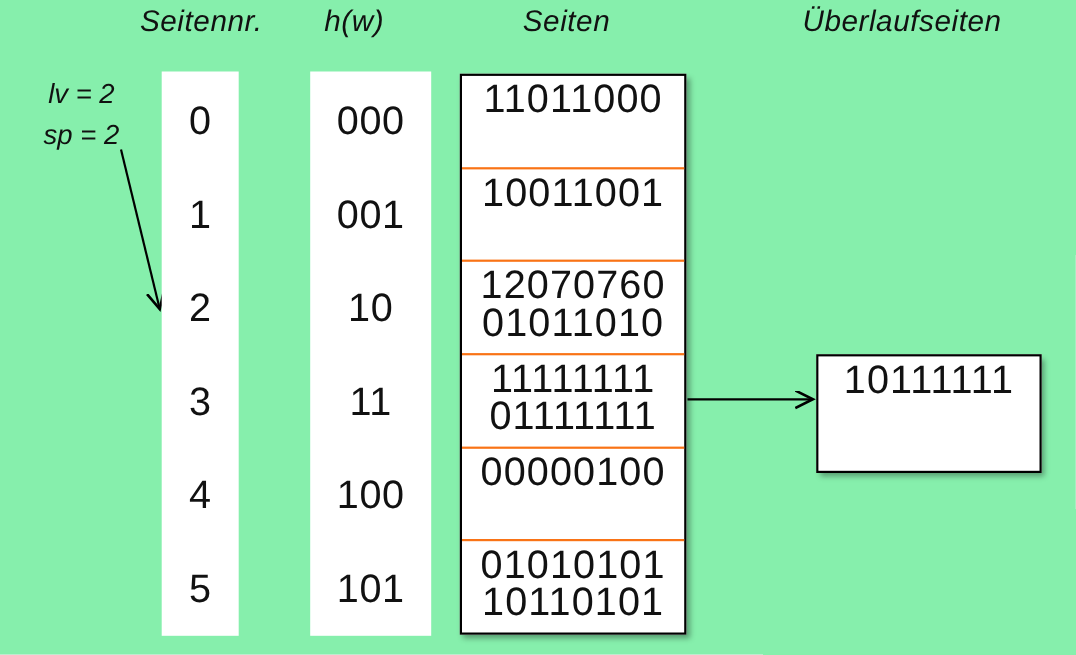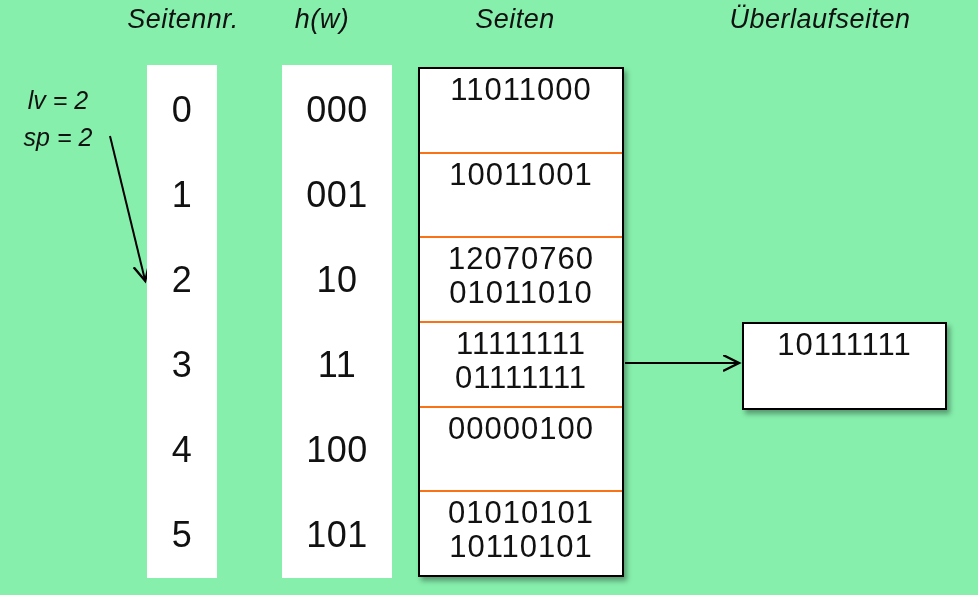--- a/index.html
+++ b/index.html
@@ -23,27 +23,26 @@
     letter-spacing:0.5px;
   }
   .hdr-seitennr{left:183px;}
   .hdr-hw{left:322px;}
   .hdr-seiten{left:515px;}
   .hdr-ueberlauf{left:820px;}
 
   
   .annotation{
     position:absolute;
-    left:12px;top:68px;width:92px;
+    left:28px;top:68px;width:92px;
     text-align:center;
     font-size:25px;
     font-style:italic;
     line-height:37px;
     white-space:nowrap;
-    margin-top:14px;
   }
 
   
   .strip{
     position:absolute;
     top:65px;height:513px;
     background:#ffffff;
   }
   .strip-pageno{left:147px;width:70px;}
   .strip-hash{left:282px;width:110px;}
@@ -78,30 +77,30 @@
     flex:1;
     display:flex;flex-direction:column;
     align-items:center;
     padding-top:4px;
     box-sizing:border-box;
   }
   .page-row + .page-row{border-top:2px solid #f97316;}
   .bin-line{
     display:block;
     height:34px;line-height:34px;
-    font-size:31px;
+    font-size:36px;
     letter-spacing:1px;
     white-space:pre;
   }
 
   
   .overflow-box{
     position:absolute;
     left:742px;top:322px;
-    width:205px;height:88px;
+    width:205px;height:108px;
     background:#ffffff;
     border:2px solid #000;
     box-sizing:border-box;
     display:flex;flex-direction:column;
     align-items:center;
     padding-top:4px;
     box-shadow:3px 4px 5px rgba(0,0,0,0.35);
   }
 
   

